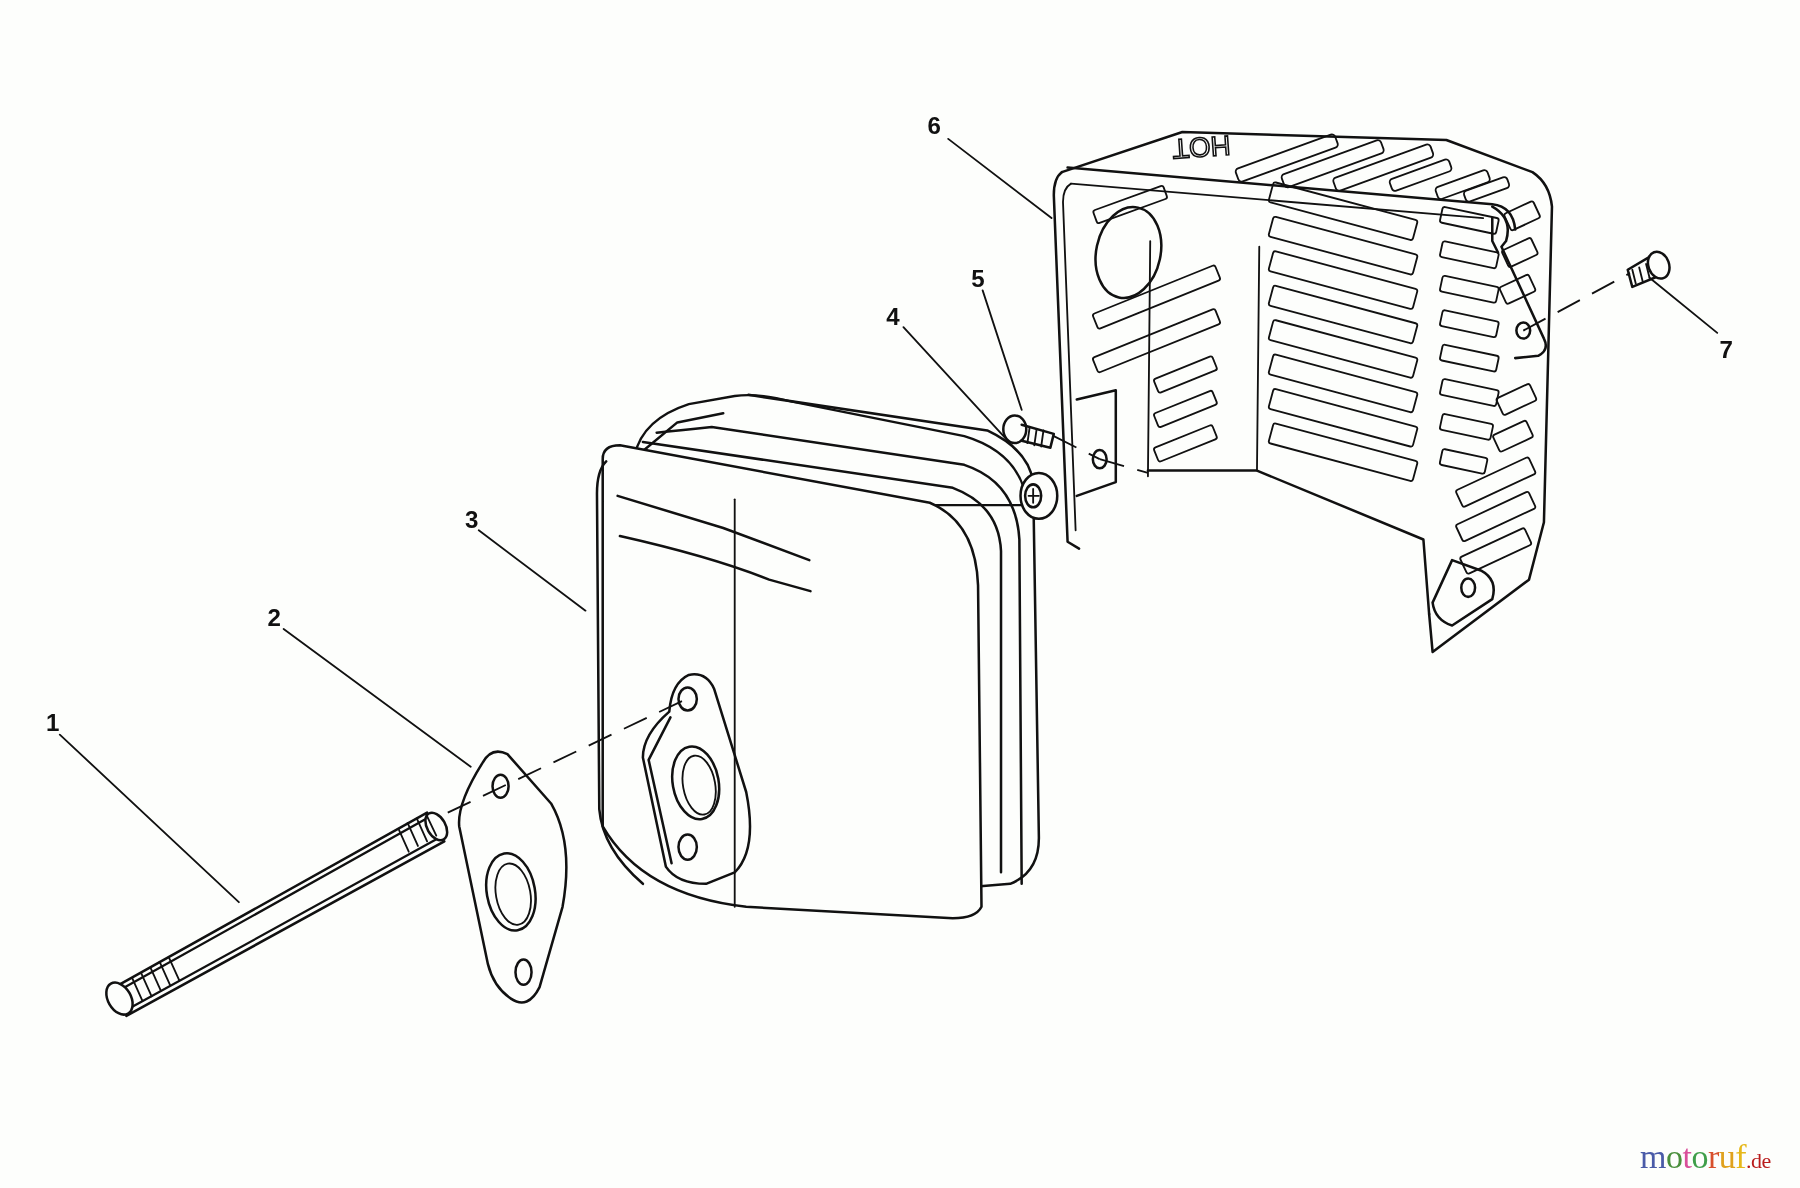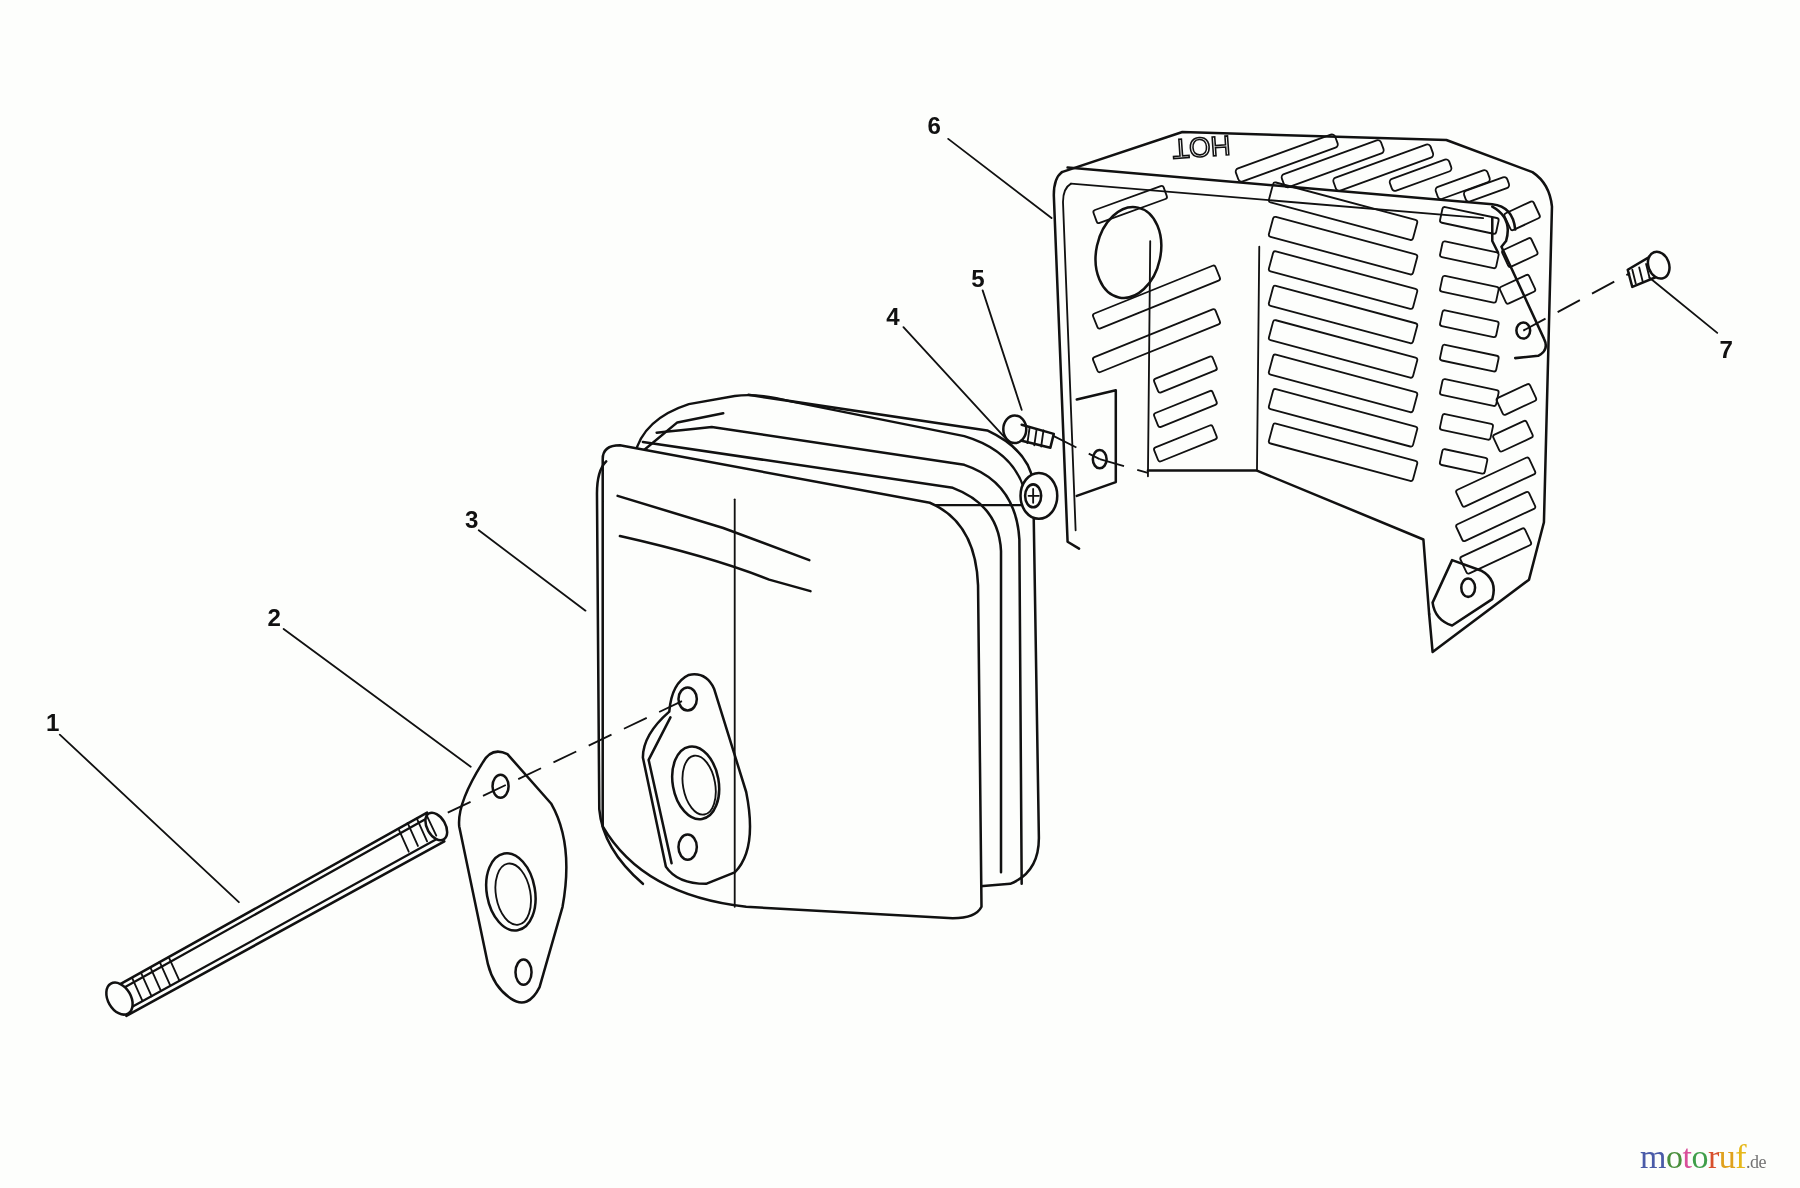--- a/index.html
+++ b/index.html
@@ -4,21 +4,21 @@
 <style>
   html, body { margin: 0; padding: 0; background: #fdfefc; }
   body { width: 1800px; height: 1188px; overflow: hidden; position: relative; }
   #diagram { position: absolute; left: 0; top: 0; width: 1800px; height: 1188px; }
   .ln { fill: none; stroke: #111; stroke-width: 2.2; stroke-linecap: round; stroke-linejoin: round; }
   .thin { fill: none; stroke: #111; stroke-width: 1.6; stroke-linecap: round; }
   .dash { fill: none; stroke: #111; stroke-width: 1.6; stroke-dasharray: 22 12; }
   .fillw { fill: #fdfefc; stroke: #111; stroke-width: 2.2; stroke-linejoin: round; }
   .lbl { font-family: "Liberation Sans", sans-serif; font-weight: bold; font-size: 21px; fill: #111; }
   .logo { position: absolute; left: 1640px; top: 1138px; font-family: "Liberation Serif", serif; font-size: 34px; letter-spacing: -0.5px; }
-  .logo .suffix { font-size: 18px; color: #737373; }
+  .logo .suffix { font-size: 22px; color: #b91c1c; }
 </style>
 </head>
 <body>
 
 <svg id="diagram" viewBox="0 0 1568 1035" xmlns="http://www.w3.org/2000/svg">
 
   <g>
 
     <path class="ln" d="M925,150 L1030,115 L1260,122 L1335,150 Q1350,160 1352,180 L1345,455 L1332,505 L1248,568 L1245,535"></path>
     <path class="ln" d="M925,150 Q918,155 918,170 L930,472 L940,478"></path>

